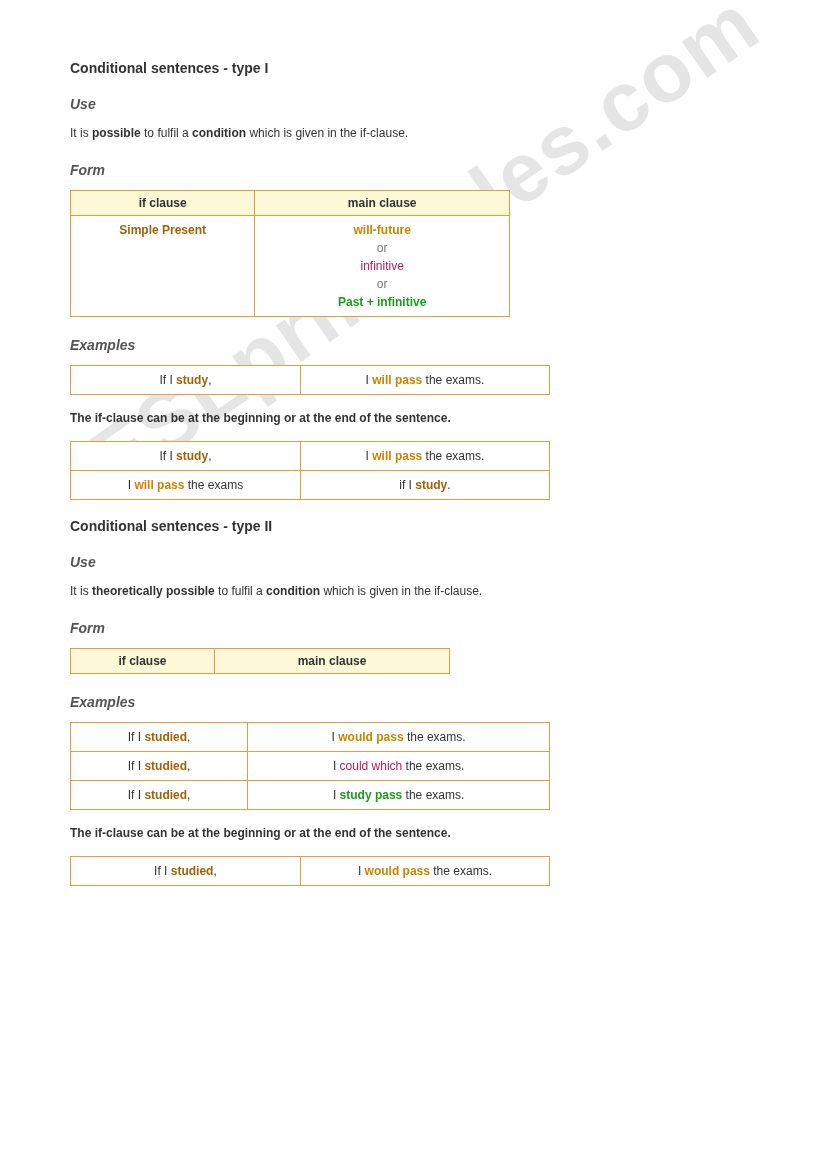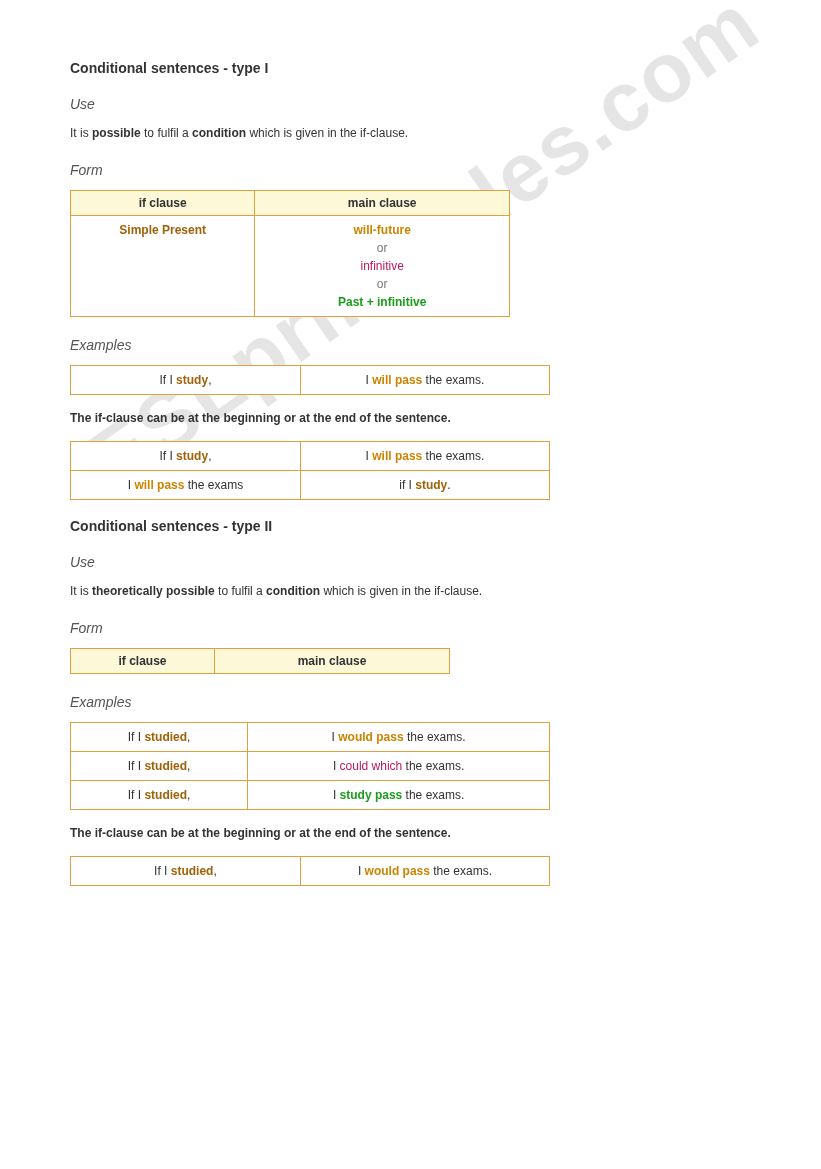--- a/index.html
+++ b/index.html
@@ -19,21 +19,21 @@
 }
 h1 {
   font-size: 14px;
   font-weight: bold;
   color: #333;
   margin: 0 0 14px 0;
 }
 h2.italic {
   font-size: 14px;
   font-style: italic;
-  font-weight: normal;
+  font-weight: bold;
   color: #555;
   margin: 20px 0 12px 0;
 }
 p {
   margin: 8px 0 14px 0;
   line-height: 1.5;
 }
 .bold { font-weight: bold; }
 .red { color: #a16207; font-weight: bold; }
 .orange { color: #cc8400; font-weight: bold; }

